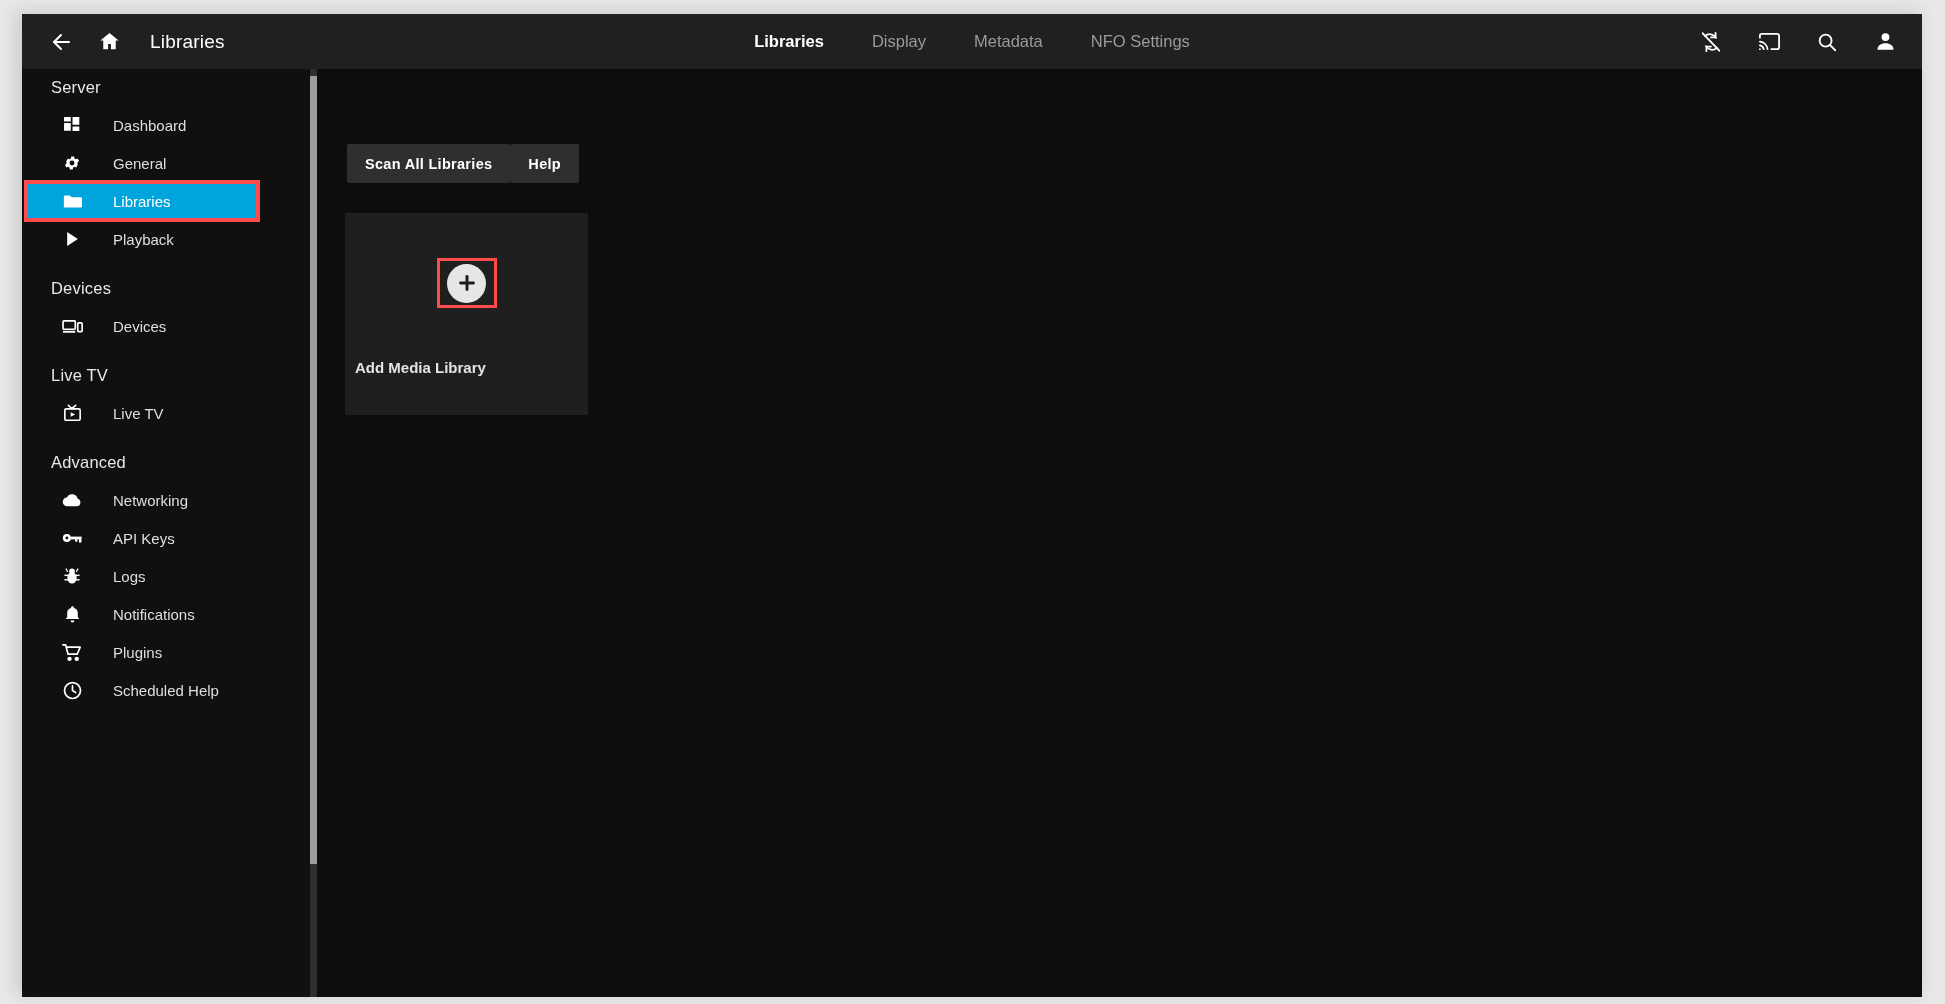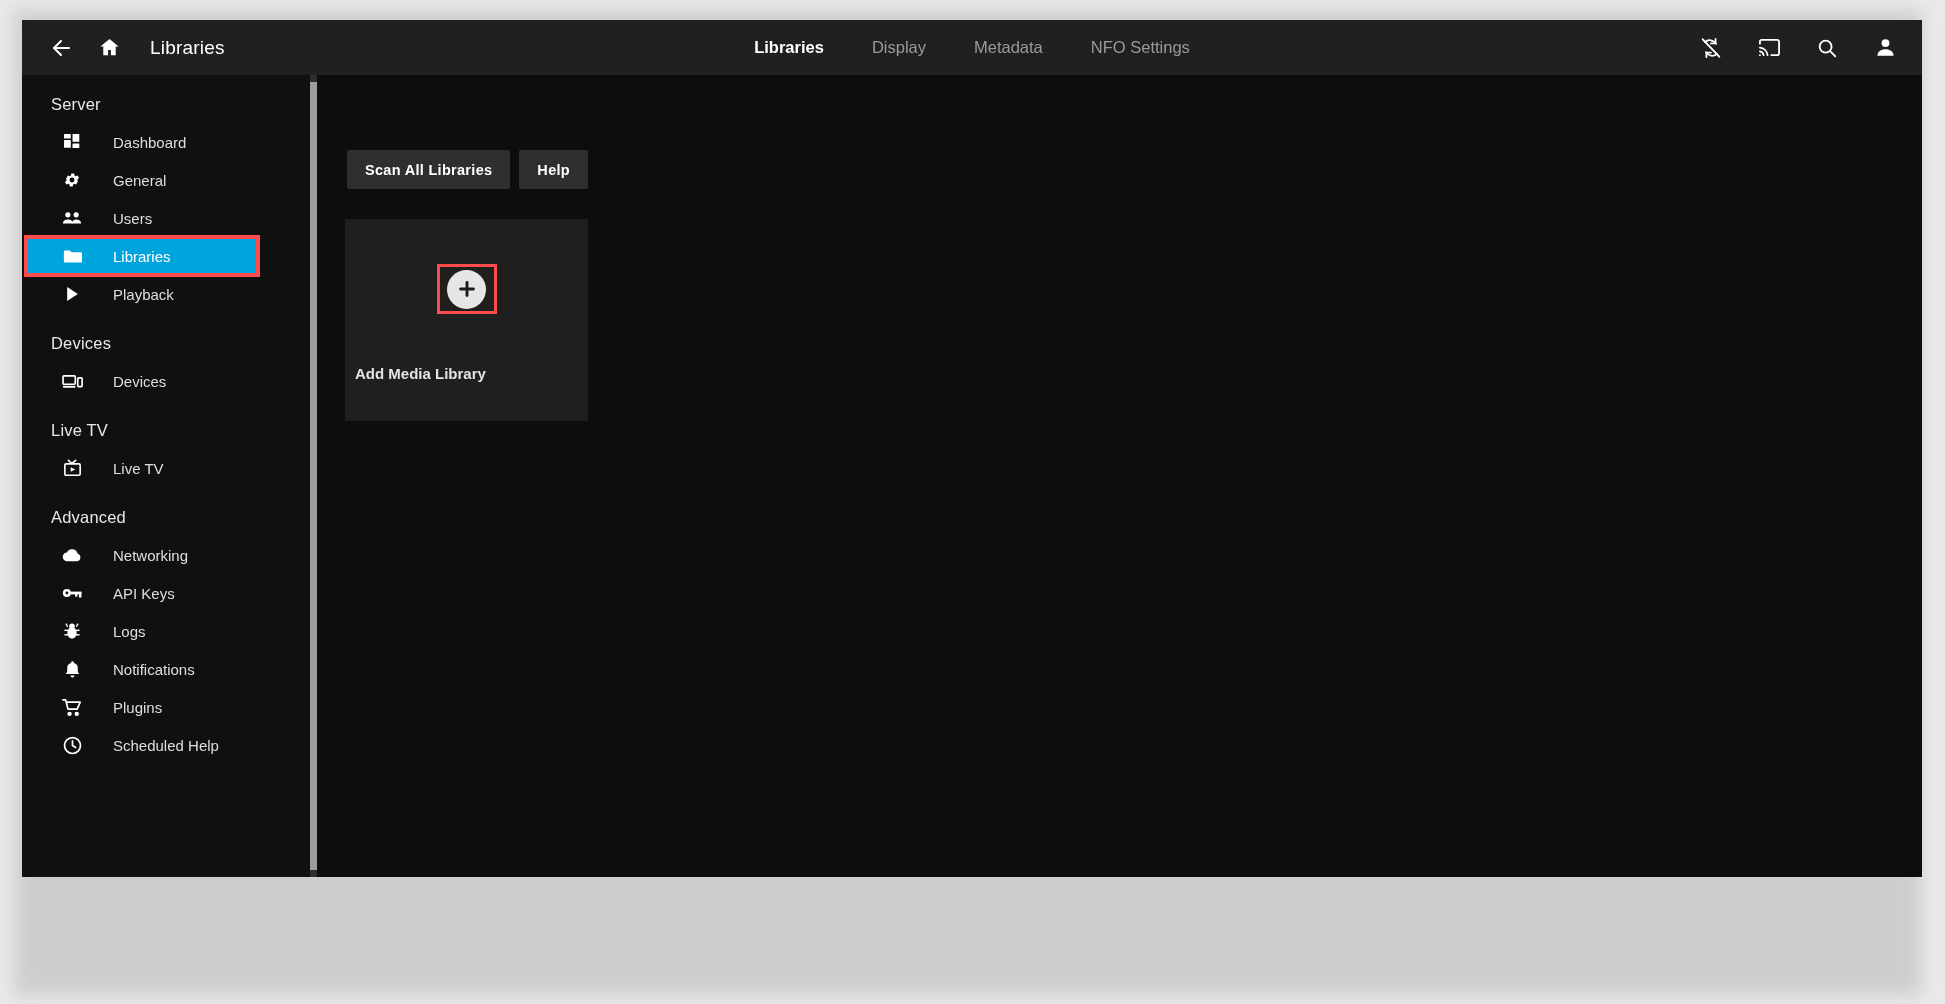--- a/index.html
+++ b/index.html
@@ -26,23 +26,23 @@
     top: 10px;
     width: 1907px;
     height: 986px;
     background: #c9c9c9;
     filter: blur(9px);
     opacity: .85;
   }
   #window {
     position: absolute;
     left: 22px;
-    top: 20px;
+    top: 14px;
     width: 1900px;
-    height: 857px;
+    height: 983px;
     background: #a3a3a3;
     overflow: hidden;
   }
 
   
   #header {
     position: absolute;
     left: 0; top: 0;
     width: 1900px;
     height: 55px;
@@ -111,21 +111,20 @@
     left: 0;
     top: 55px;
     width: 290px;
     height: 928px;
     background: #101010;
     overflow: hidden;
   }
   #sidebar-inner {
     position: relative;
     width: 290px;
-    padding-top: 11px;
   }
   .nav-header {
     color: #e8e8e8;
     font-size: 16.5px;
     padding: 9px 0 9px 29px;
     font-weight: normal;
     letter-spacing: .2px;
   }
   .nav-item {
     display: flex;
@@ -190,21 +189,20 @@
     top: 55px;
     width: 1605px;
     height: 928px;
     background: #0d0d0d;
   }
   #btn-row {
     position: absolute;
     left: 30px;
     top: 75px;
     display: flex;
-    gap: 9px;
   }
   .flat-btn {
     background: #2f2f2f;
     color: #ffffff;
     font-size: 14.5px;
     font-weight: bold;
     letter-spacing: .3px;
     height: 39px;
     padding: 0 18px;
     display: flex;
@@ -352,31 +350,20 @@
         <div class="nav-item">
           <span class="nav-ico">
             <svg width="18" height="18" viewBox="0 0 24 24" fill="#fff">
               <path d="M19.4 13a7.8 7.8 0 0 0 0-2l2-1.6-2-3.4-2.4 1a7.6 7.6 0 0 0-1.7-1l-.4-2.6h-3.9l-.4 2.6a7.6 7.6 0 0 0-1.7 1l-2.4-1-2 3.4L4.6 11a7.8 7.8 0 0 0 0 2l-2 1.6 2 3.4 2.4-1a7.6 7.6 0 0 0 1.7 1l.4 2.6h3.9l.4-2.6a7.6 7.6 0 0 0 1.7-1l2.4 1 2-3.4z"></path>
               <circle cx="12" cy="12" r="3.3" fill="#101010"></circle>
             </svg>
           </span>
           <span class="nav-label">General</span>
         </div>
 
-        <div class="nav-item">
-          <span class="nav-ico">
-            <svg width="20" height="16" viewBox="0 0 24 18" fill="#fff">
-              <circle cx="7" cy="5.2" r="3.1"></circle>
-                <circle cx="17" cy="5.2" r="3.1"></circle>
-              <path d="M1 15.6c0-3 2.8-4.7 6-4.7s6 1.7 6 4.7z"></path>
-              <path d="M11.6 15.6c.2-3 3-4.7 5.6-4.7 3.1 0 5.8 1.7 5.8 4.7z"></path>
-            </svg>
-          </span>
-          <span class="nav-label">Users</span>
-        </div>
 
         <div class="nav-item active highlighted">
           <span class="nav-ico">
             <svg width="19" height="17" viewBox="0 0 22 18" fill="#fff">
               <path d="M1 3.2a1.2 1.2 0 0 1 1.2-1.2h5.6l2.1 2.2h10.9a1.2 1.2 0 0 1 1.2 1.2v9.4a1.2 1.2 0 0 1-1.2 1.2H2.2A1.2 1.2 0 0 1 1 14.8z"></path>
             </svg>
           </span>
           <span class="nav-label">Libraries</span>
         </div>
 

